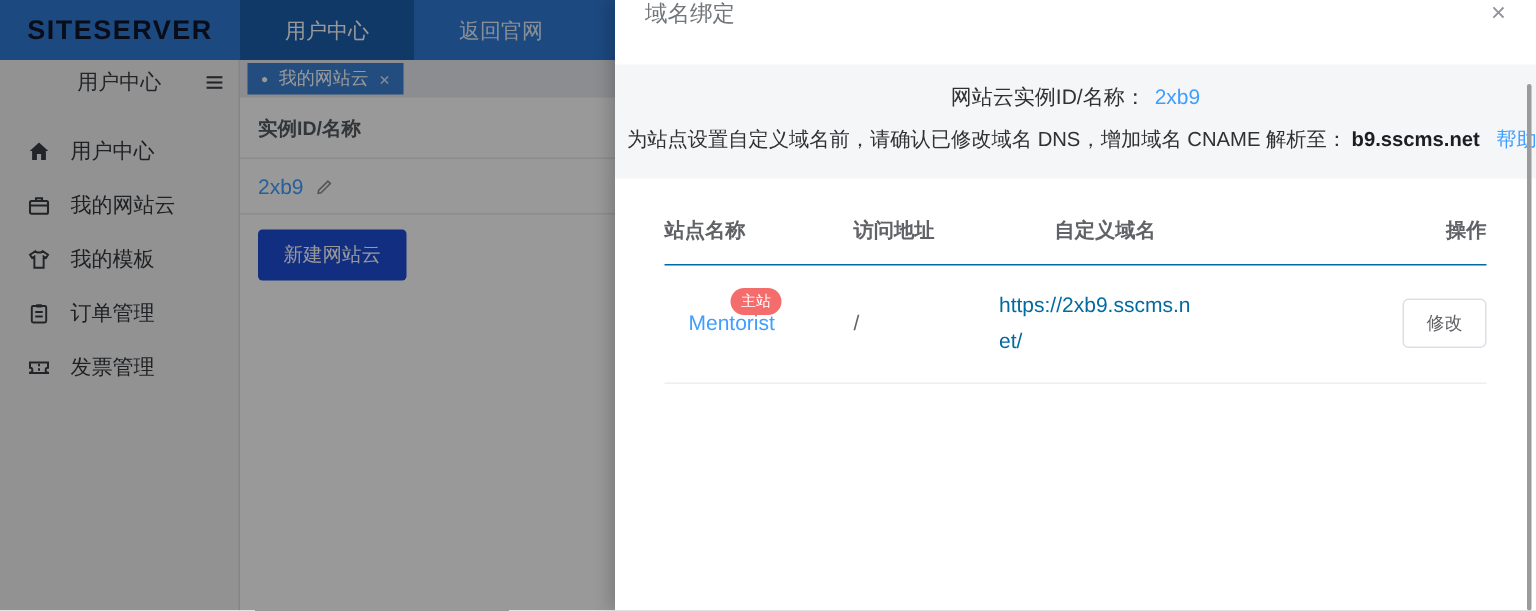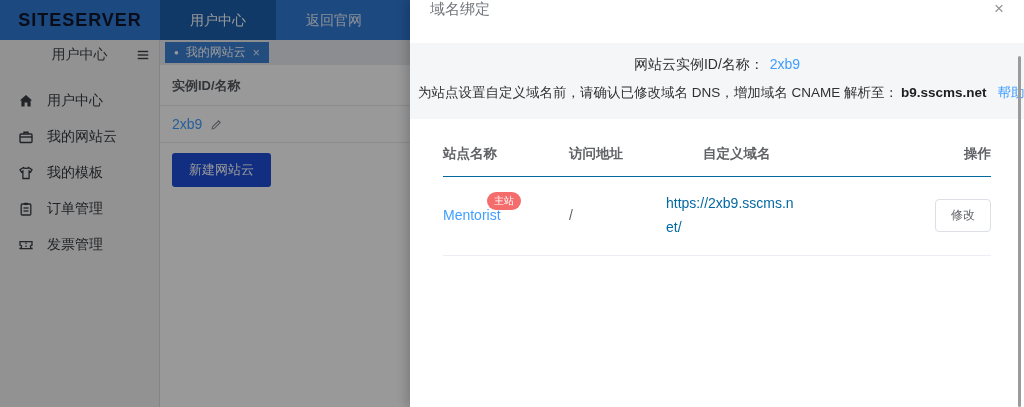--- a/index.html
+++ b/index.html
@@ -92,21 +92,21 @@
     display:flex; color:#606266; font-weight:bold; font-size:13.5px;
     padding:10px 0 13px; border-bottom:1px solid #0369a1;
   }
   .dt-row {
     display:flex; align-items:center; padding:14px 0 16px;
     border-bottom:1px solid #ebeef5; font-size:14px; color:#606266;
   }
   .c1 { width:126px; } .c2 { width:97px; } .c3 { width:134px; }
   .c4 { flex:1; } .c5 { width:58px; text-align:right; }
   .site-wrap { position:relative; display:inline-block; }
-  .site-link { font-size:14px; color:#409eff; }
+  .site-link { font-size:14px; color:#409eff;margin-left:16px; }
   .badge {
     position:absolute; left:44px; top:-15px;
     background:#f56c6c; color:#fff; font-size:10px;
     padding:2px 7px; border-radius:9px; white-space:nowrap;
   }
   .url-link { display:block; color:#0369a1; line-height:24px; word-break:break-all; }
   .btn-modify {
     padding:7px 15px; font-size:12px; color:#606266; background:#fff;
     border:1px solid #dcdfe6; border-radius:4px; cursor:pointer;
     font-family:Liberation Serif, serif;

